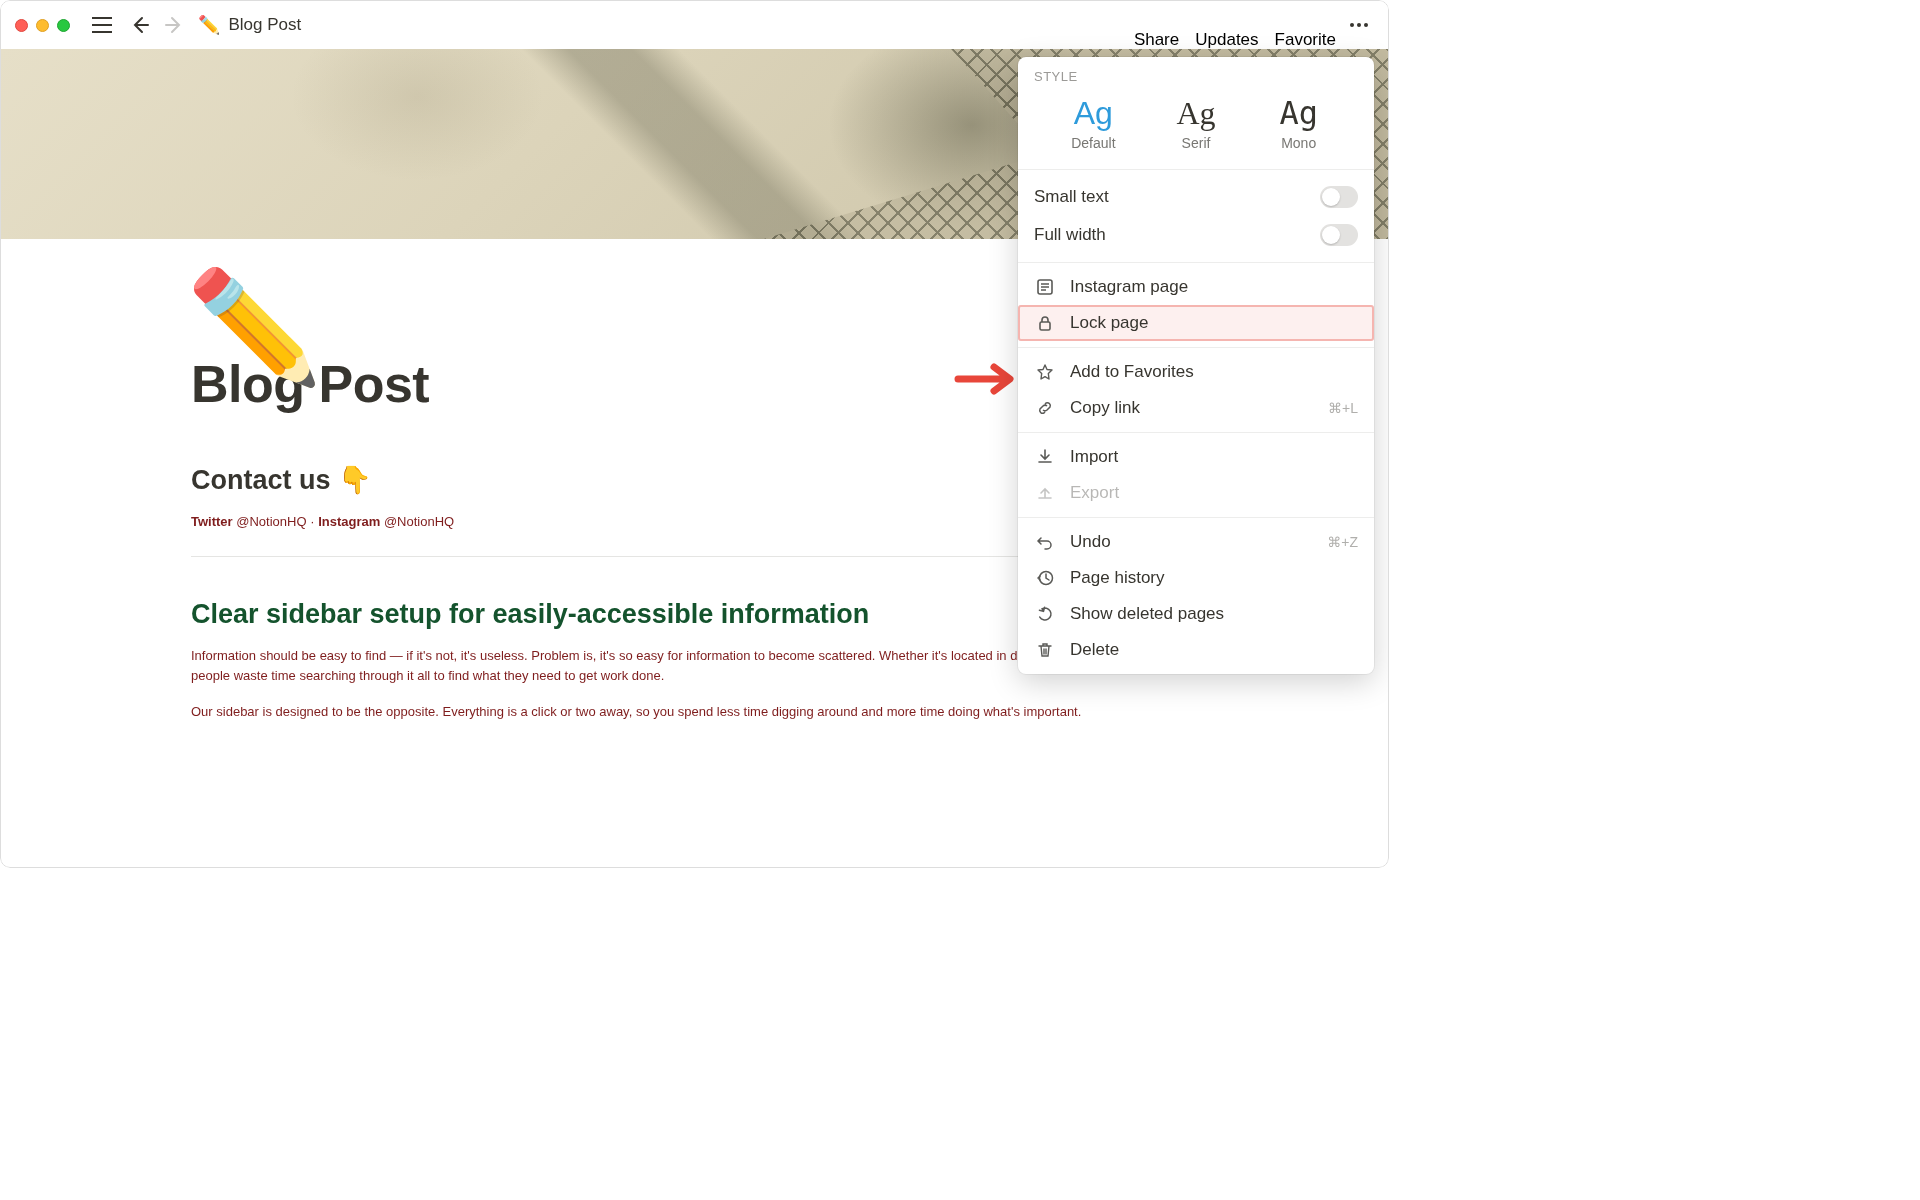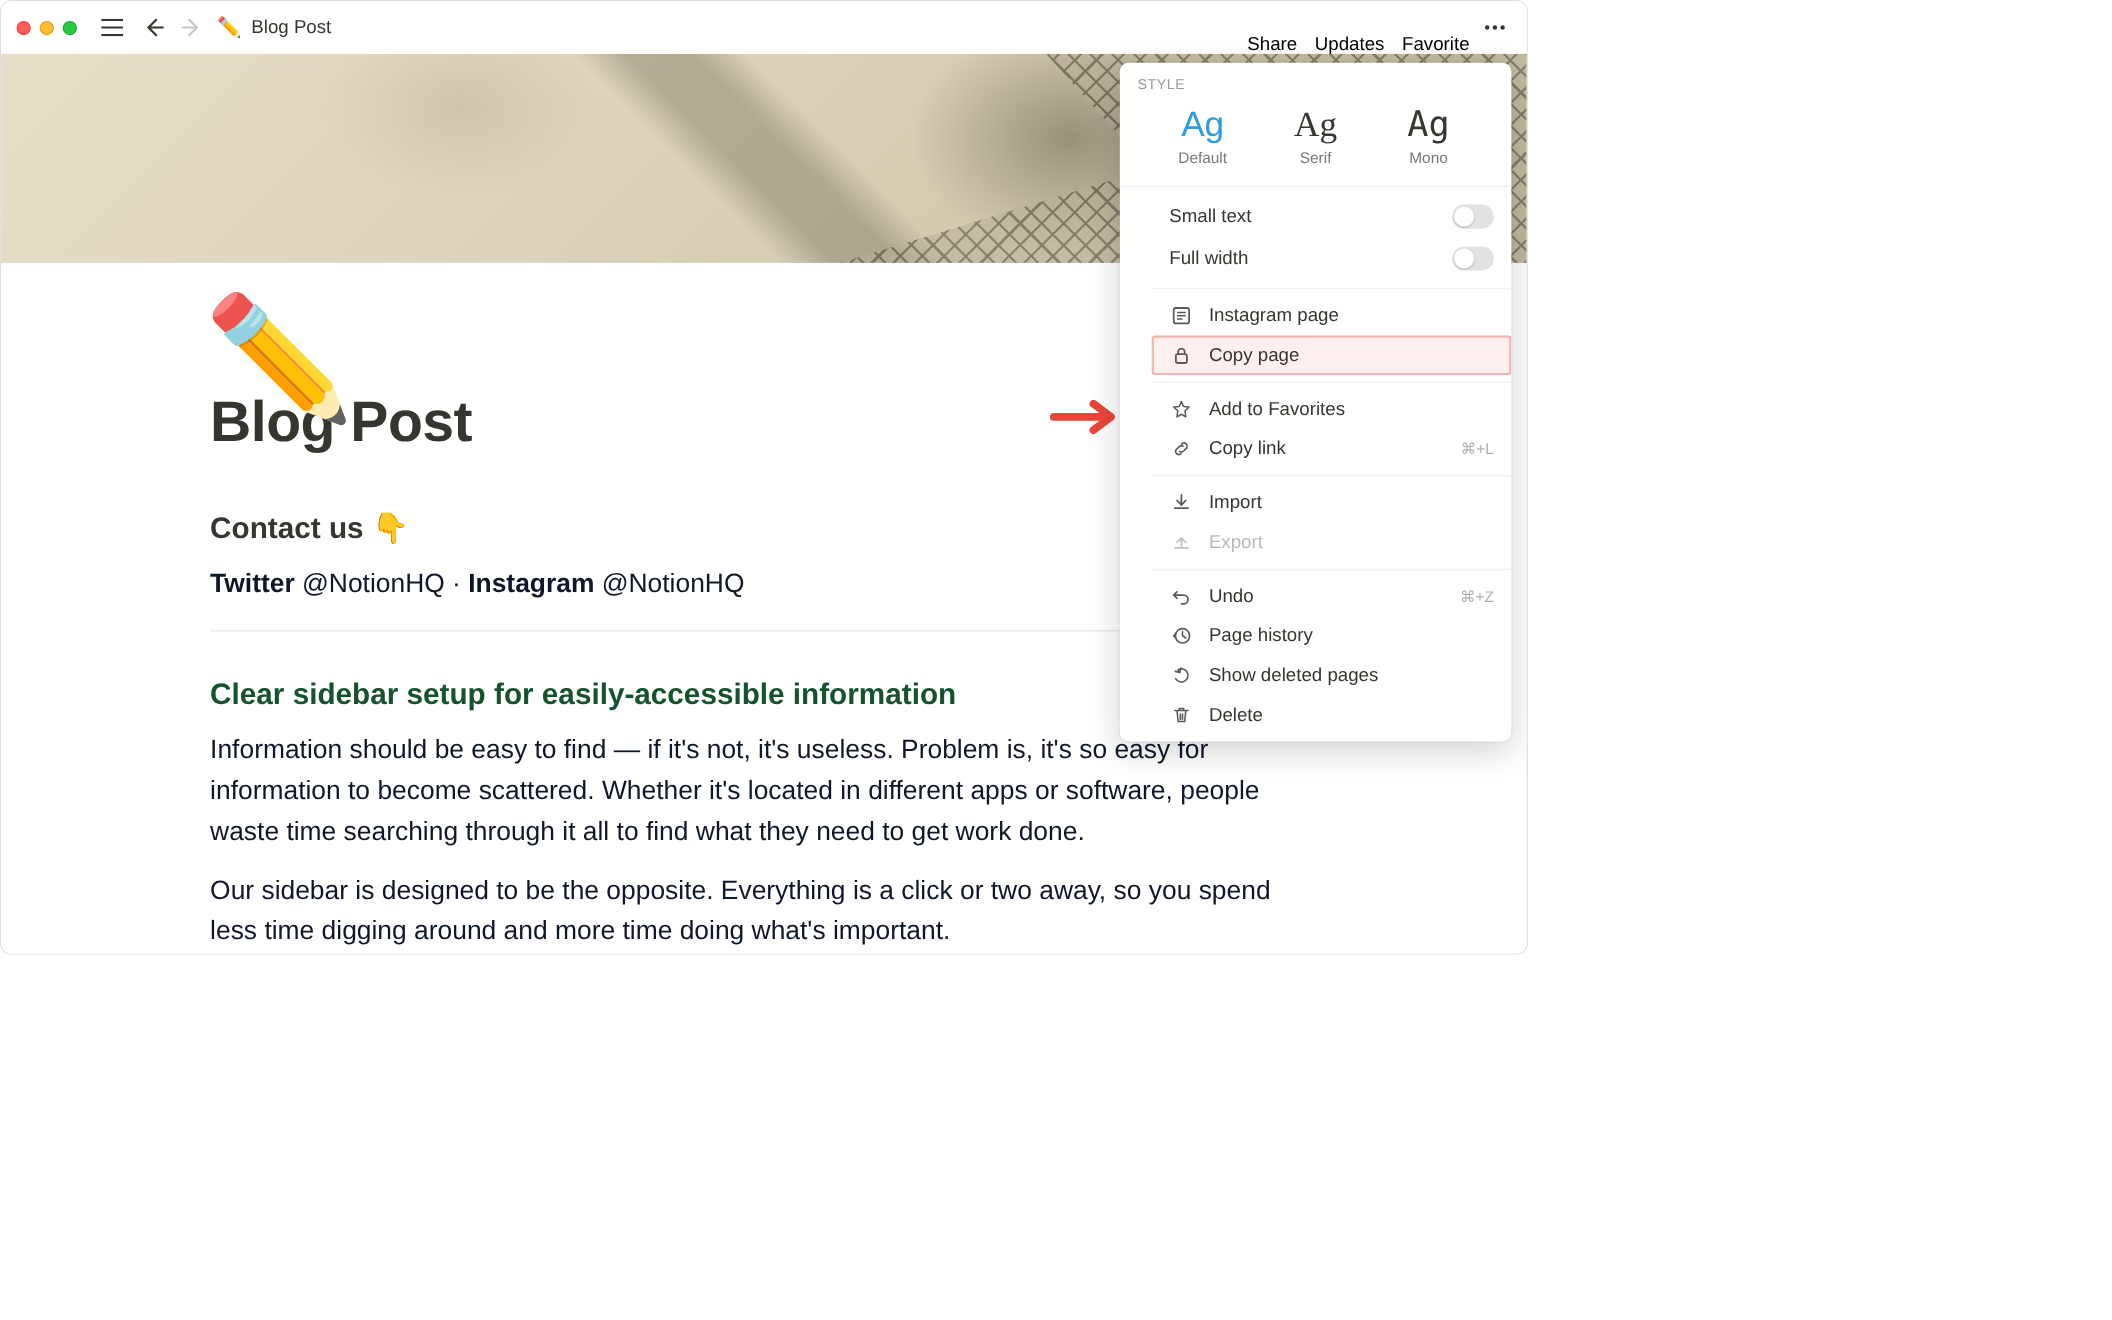--- a/index.html
+++ b/index.html
@@ -31,42 +31,42 @@
     radial-gradient(ellipse 220px 160px at 70% 40%, rgba(60,60,40,0.4), transparent 65%),
     linear-gradient(45deg, transparent 45%, rgba(80,80,60,0.3) 48%, rgba(80,80,60,0.3) 52%, transparent 55%);
   }
   .cover-pattern { position:absolute; right:0; top:0; bottom:0; width:45%; background: repeating-linear-gradient(45deg, #3a3a28 0 2px, transparent 2px 14px), repeating-linear-gradient(-45deg, #3a3a28 0 2px, transparent 2px 14px), #b8b096; opacity:0.5; clip-path: polygon(30% 0, 100% 0, 100% 100%, 0 100%, 45% 55%); }
 
   
   .page { padding: 0 190px; position: relative; }
   .page-icon { font-size: 110px; position: absolute; top: -82px; left: 185px; transform: rotate(0deg); line-height:1;}
   .title { font-size: 52px; font-weight: 700; color: #37352f; margin-top: 115px; letter-spacing: -0.5px;}
   .h2 { font-size: 27px; font-weight: 700; color: #37352f; margin-top: 50px; display:flex; align-items:center; gap:8px;text-align:right;}
-  .para { font-size: 24px; color: #0f172a; margin-top: 16px; line-height: 1.55; }
+  .para { font-size: 13px; color: #7f1d1d; margin-top: 16px; line-height: 1.55; }
   .para b { font-weight: 700; }
   .divider { border: none; border-top: 1px solid #e5e5e3; margin-top: 24px; }
   .h3 { font-size: 27px; font-weight: 700; color: #14532d; margin-top: 42px; }
 
   
   .panel { position: absolute; top: 56px; right: 14px; width: 356px; background: #fff; border-radius: 8px; box-shadow: 0 8px 30px rgba(0,0,0,0.18), 0 0 0 1px rgba(0,0,0,0.05); overflow: hidden; }
   .panel-section { padding: 12px 16px 4px; border-bottom: 1px solid #ededec; }
   .panel-label { font-size: 13px; color: #9b9a97; letter-spacing: 0.5px; margin-bottom: 8px; }
   .style-row { display: flex; justify-content: space-between; padding: 4px 8px 14px; }
   .style-opt { text-align: center; cursor: pointer; flex:1; }
   .ag { font-size: 32px; font-weight: 500; color: #37352f; line-height:1.1;}
   .ag.active { color: #2e9bdb; }
   .ag.serif { font-family: Georgia, serif; }
   .ag.mono { font-family: ui-monospace, Menlo, monospace; }
   .style-name { font-size: 14px; color: #787773; margin-top: 4px; }
 
   .toggle-row { display: flex; align-items: center; justify-content: space-between; padding: 8px 16px; font-size: 17px; color: #37352f; }
   .toggle { width: 38px; height: 22px; background: #e3e2e0; border-radius: 20px; position: relative; cursor: pointer; }
   .toggle::after { content: ""; position: absolute; left: 2px; top: 2px; width: 18px; height: 18px; background: #fff; border-radius: 50%; box-shadow: 0 1px 2px rgba(0,0,0,0.2); }
 
-  .menu-section { padding: 6px 0; border-bottom: 1px solid #ededec; margin-left: 29px; }
+  .menu-section { padding: 6px 0; border-bottom: 1px solid #ededec; }
   .menu-section:last-child { border-bottom: none; }
   .menu-item { display: flex; align-items: center; gap: 14px; padding: 7px 16px; font-size: 17px; color: #37352f; cursor: pointer; }
   .menu-icon { width: 22px; height: 22px; display: flex; align-items: center; justify-content: center; color: #5a5a57; flex-shrink:0;}
   .shortcut { margin-left: auto; color: #b0afac; font-size: 14px; }
 
   
   .menu-item.highlight { background: #fdf0ef; outline: 2px solid #f5b5b0; outline-offset: -2px; border-radius: 3px; }
 
   
   .pointer-arrow { position: absolute; top: 360px; right: 372px; display:flex; align-items:center;}
@@ -191,21 +191,21 @@
         </span>
         <span>Instagram page</span>
       </div>
       <div class="menu-item highlight">
         <span class="menu-icon">
           <svg width="18" height="18" viewBox="0 0 18 18">
               <rect x="4" y="8" width="10" height="8" rx="1.5" stroke="#5a5a57" stroke-width="1.6" fill="none"></rect>
               <path d="M6 8V6a3 3 0 016 0v2" stroke="#5a5a57" stroke-width="1.6" fill="none"></path>
             </svg>
         </span>
-        <span>Copy page</span>
+        <span>Lock page</span>
       </div>
     </div>
 
     <div class="menu-section">
       <div class="menu-item">
         <span class="menu-icon">
           <svg width="18" height="18" viewBox="0 0 18 18">
               <path d="M9 2l2 4.5 5 .5-3.7 3.4L13 16l-4-2.4L5 16l.7-5.6L2 7l5-.5z" stroke="#5a5a57" stroke-width="1.4" fill="none" stroke-linejoin="round"></path>
             </svg>
         </span>

